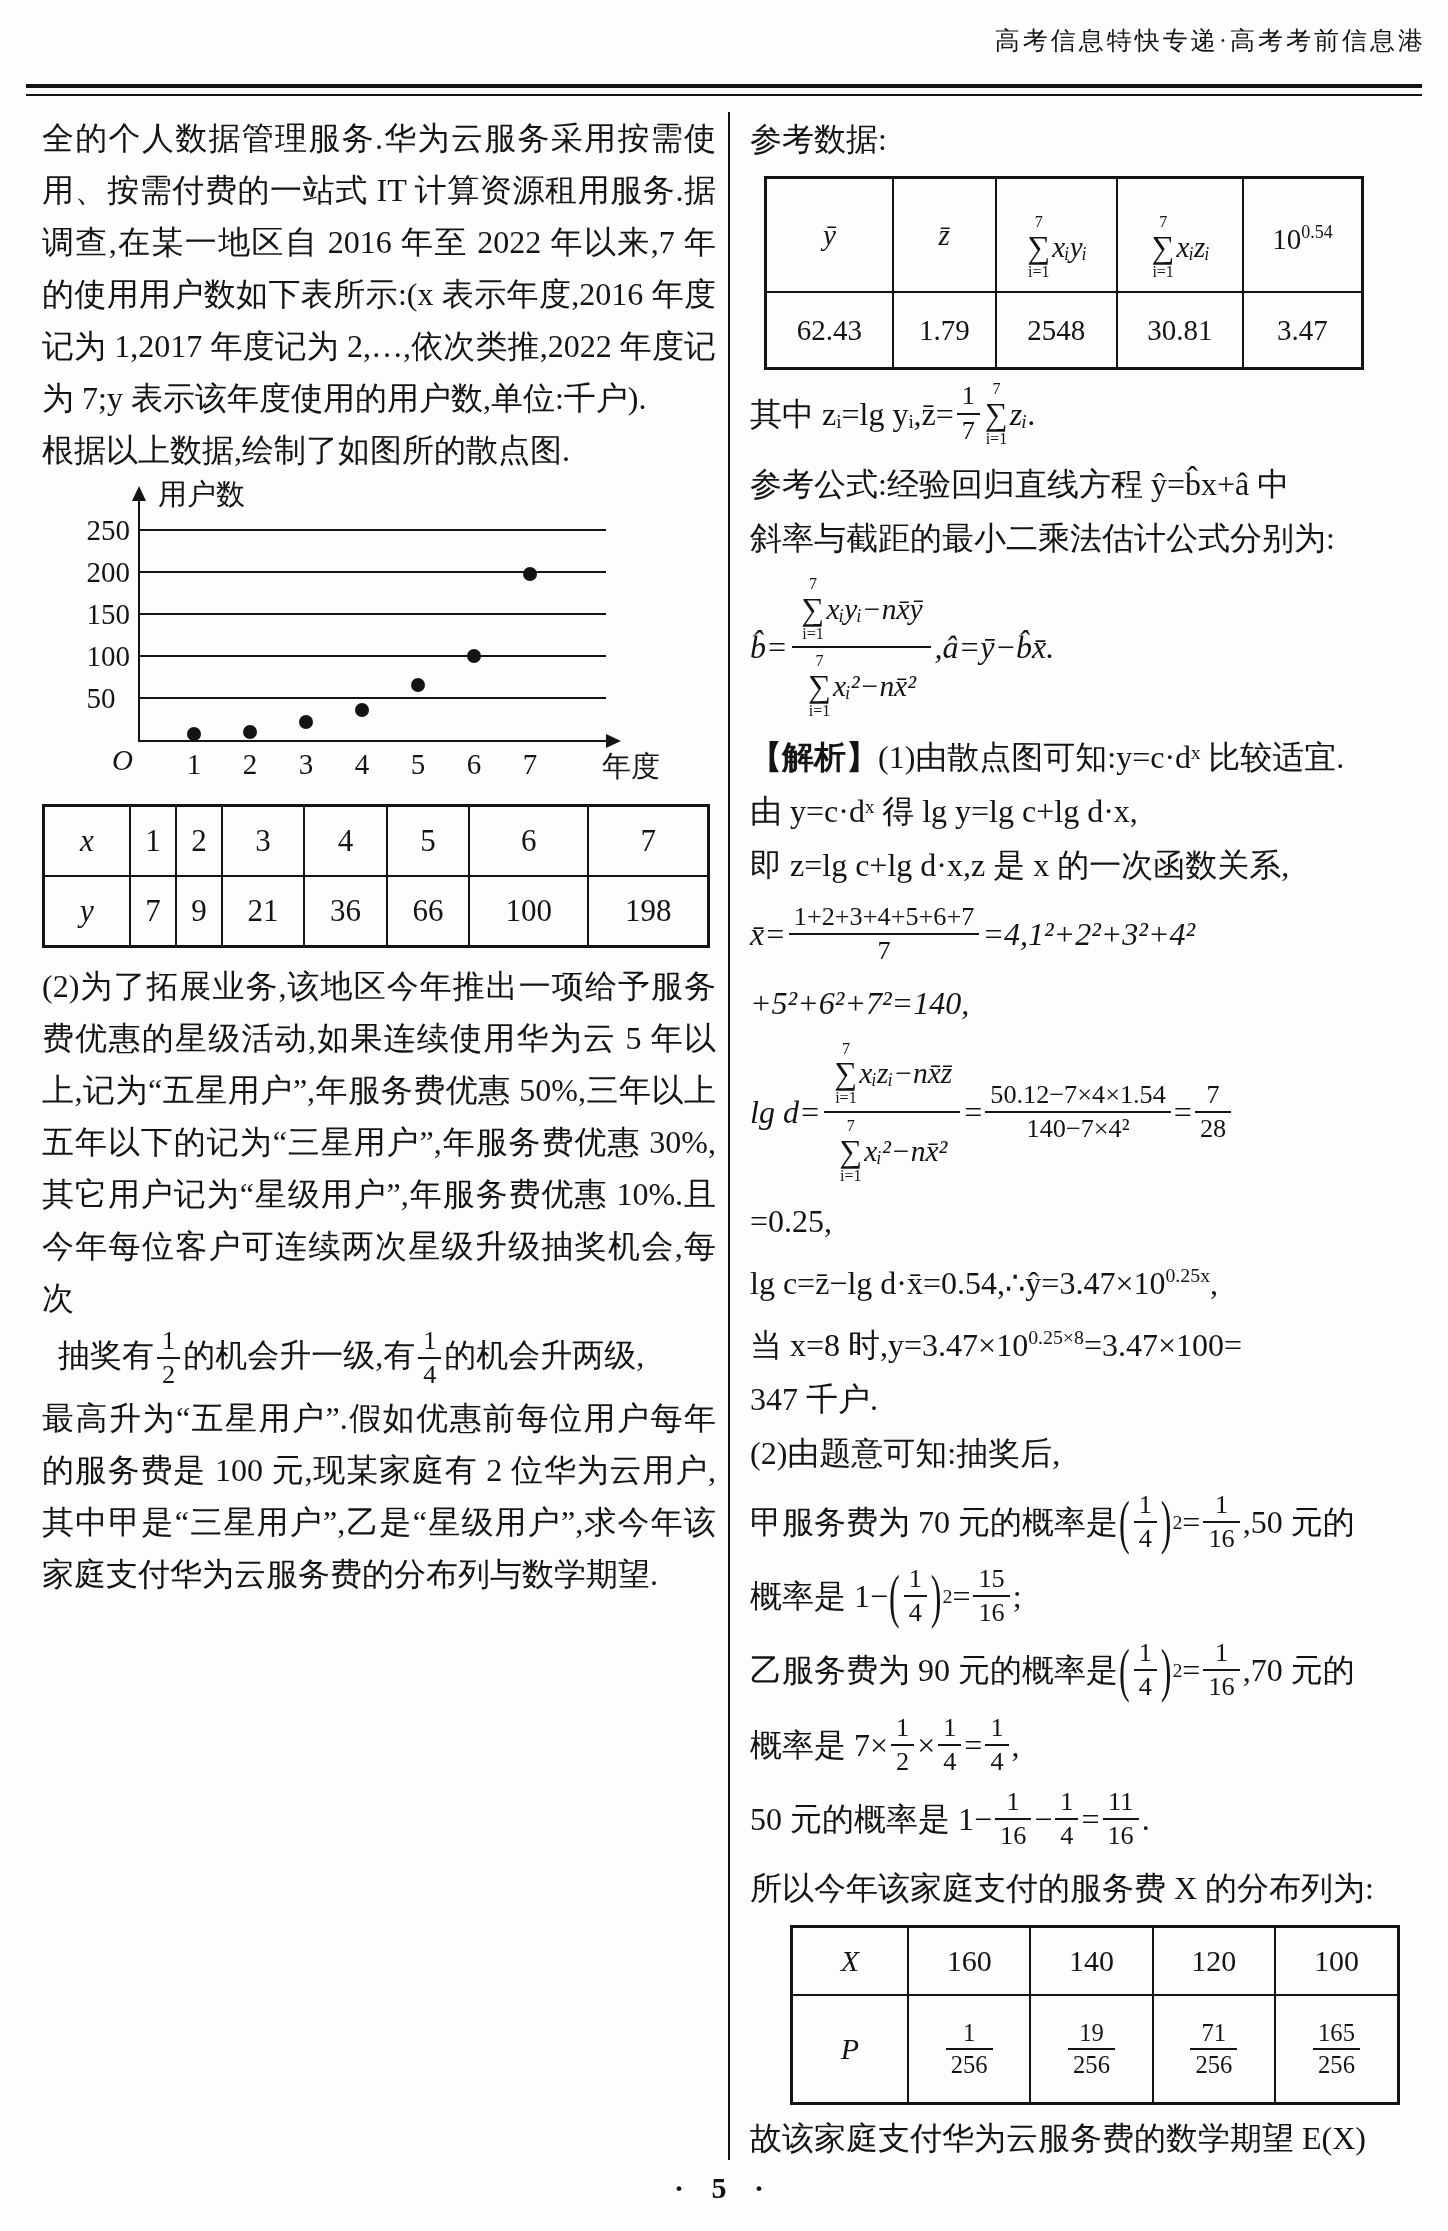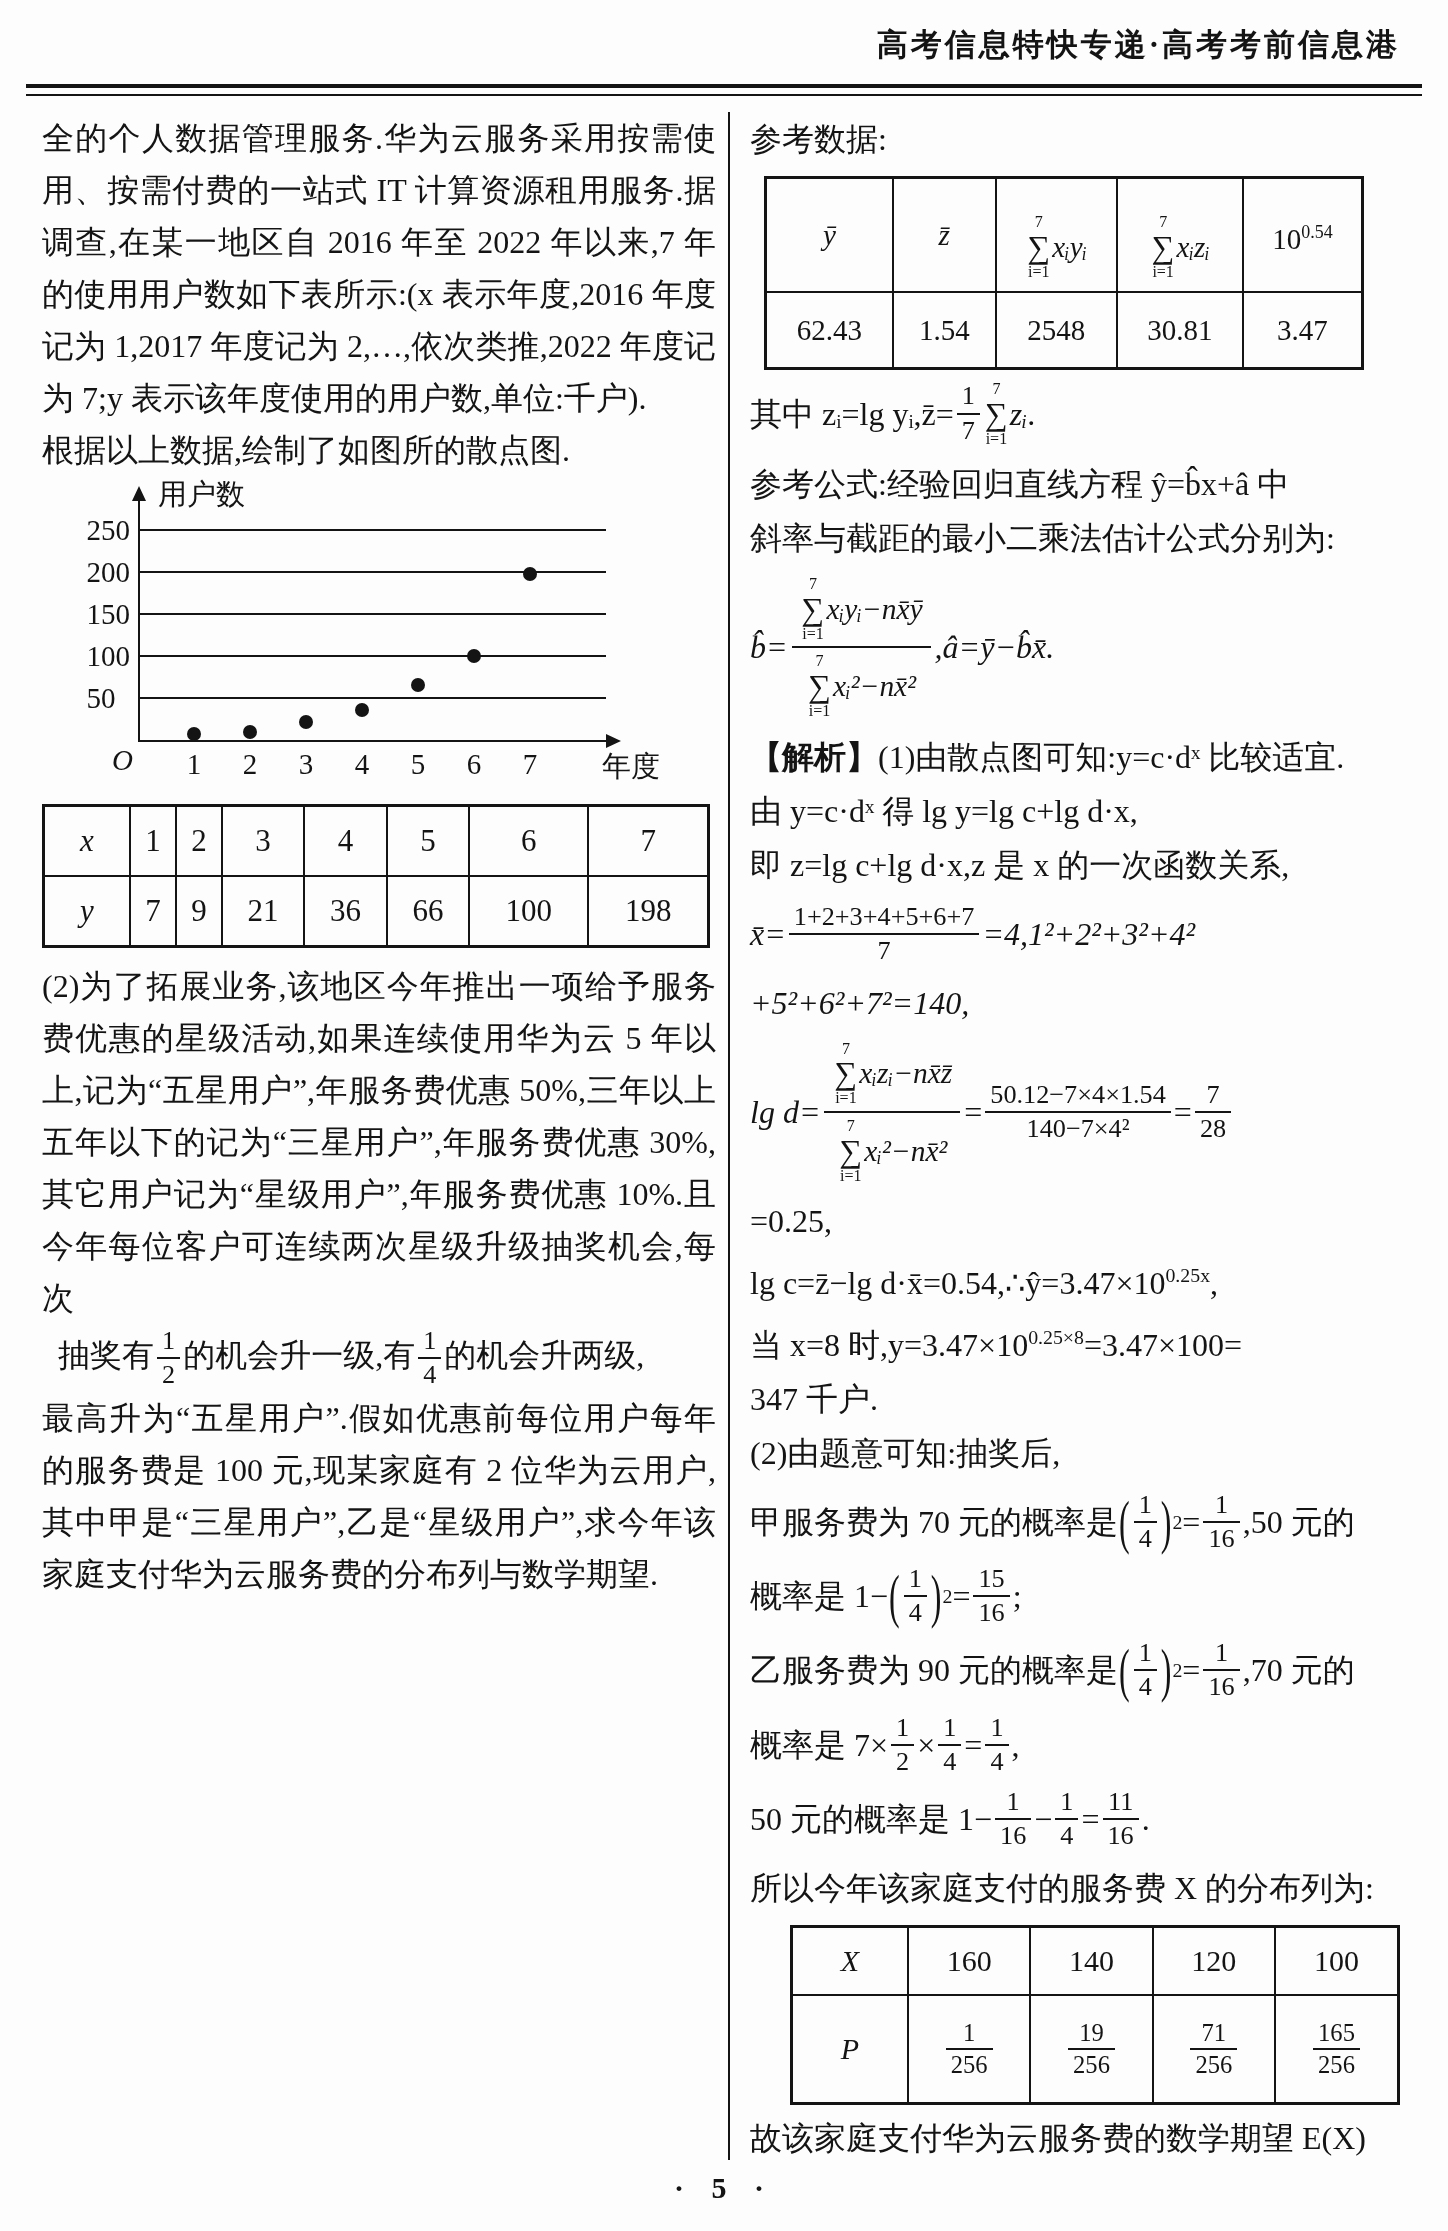--- a/index.html
+++ b/index.html
@@ -1,21 +1,21 @@
 <!DOCTYPE html>
 <html><head>
 <meta charset="utf-8">
 <style>
   html,body{margin:0;padding:0;}
   body{
     width:1448px;height:2231px;position:relative;background:#fdfdfd;color:#141414;
     font-family:"Liberation Serif","DejaVu Serif",serif;
     -webkit-font-smoothing:antialiased;
   }
-  .hdr{position:absolute;top:24px;right:48px;font-size:31px;font-weight:bold;letter-spacing:3px;}
+  .hdr{position:absolute;top:24px;right:22px;font-size:25px;font-weight:normal;letter-spacing:3px;}
   .rules{position:absolute;top:84px;left:26px;right:26px;height:6px;
          border-top:4px solid #141414;border-bottom:2px solid #141414;}
   .cols{position:absolute;top:112px;left:42px;right:30px;height:2048px;display:flex;}
   .colL{width:674px;font-size:32px;line-height:52px;}
   .divider{width:2px;background:#141414;margin:0 20px 0 12px;height:2048px;}
   .colR{flex:1;font-size:32px;line-height:54px;}
   .para{text-align:justify;}
   .mi{font-style:italic;}
   .bold{font-weight:bold;}
   sup{font-size:0.62em;}
@@ -172,21 +172,21 @@
                   <span class="sg">∑</span>
                   <span class="lim">i=1</span>
                 </span>
                 <span class="mi">xᵢzᵢ</span>
               </span>
         </td>
         <td><span>10</span><sup>0.54</sup></td>
       </tr>
       <tr class="vrow">
         <td>62.43</td>
-        <td>1.54</td>
+        <td>1.79</td>
         <td>2548</td>
         <td>30.81</td>
         <td>3.47</td>
       </tr>
     </tbody>
       </table>
 
     <div class="fline">
       <span>其中 zᵢ=lg yᵢ,z̄=</span>
         <span class="frac">

